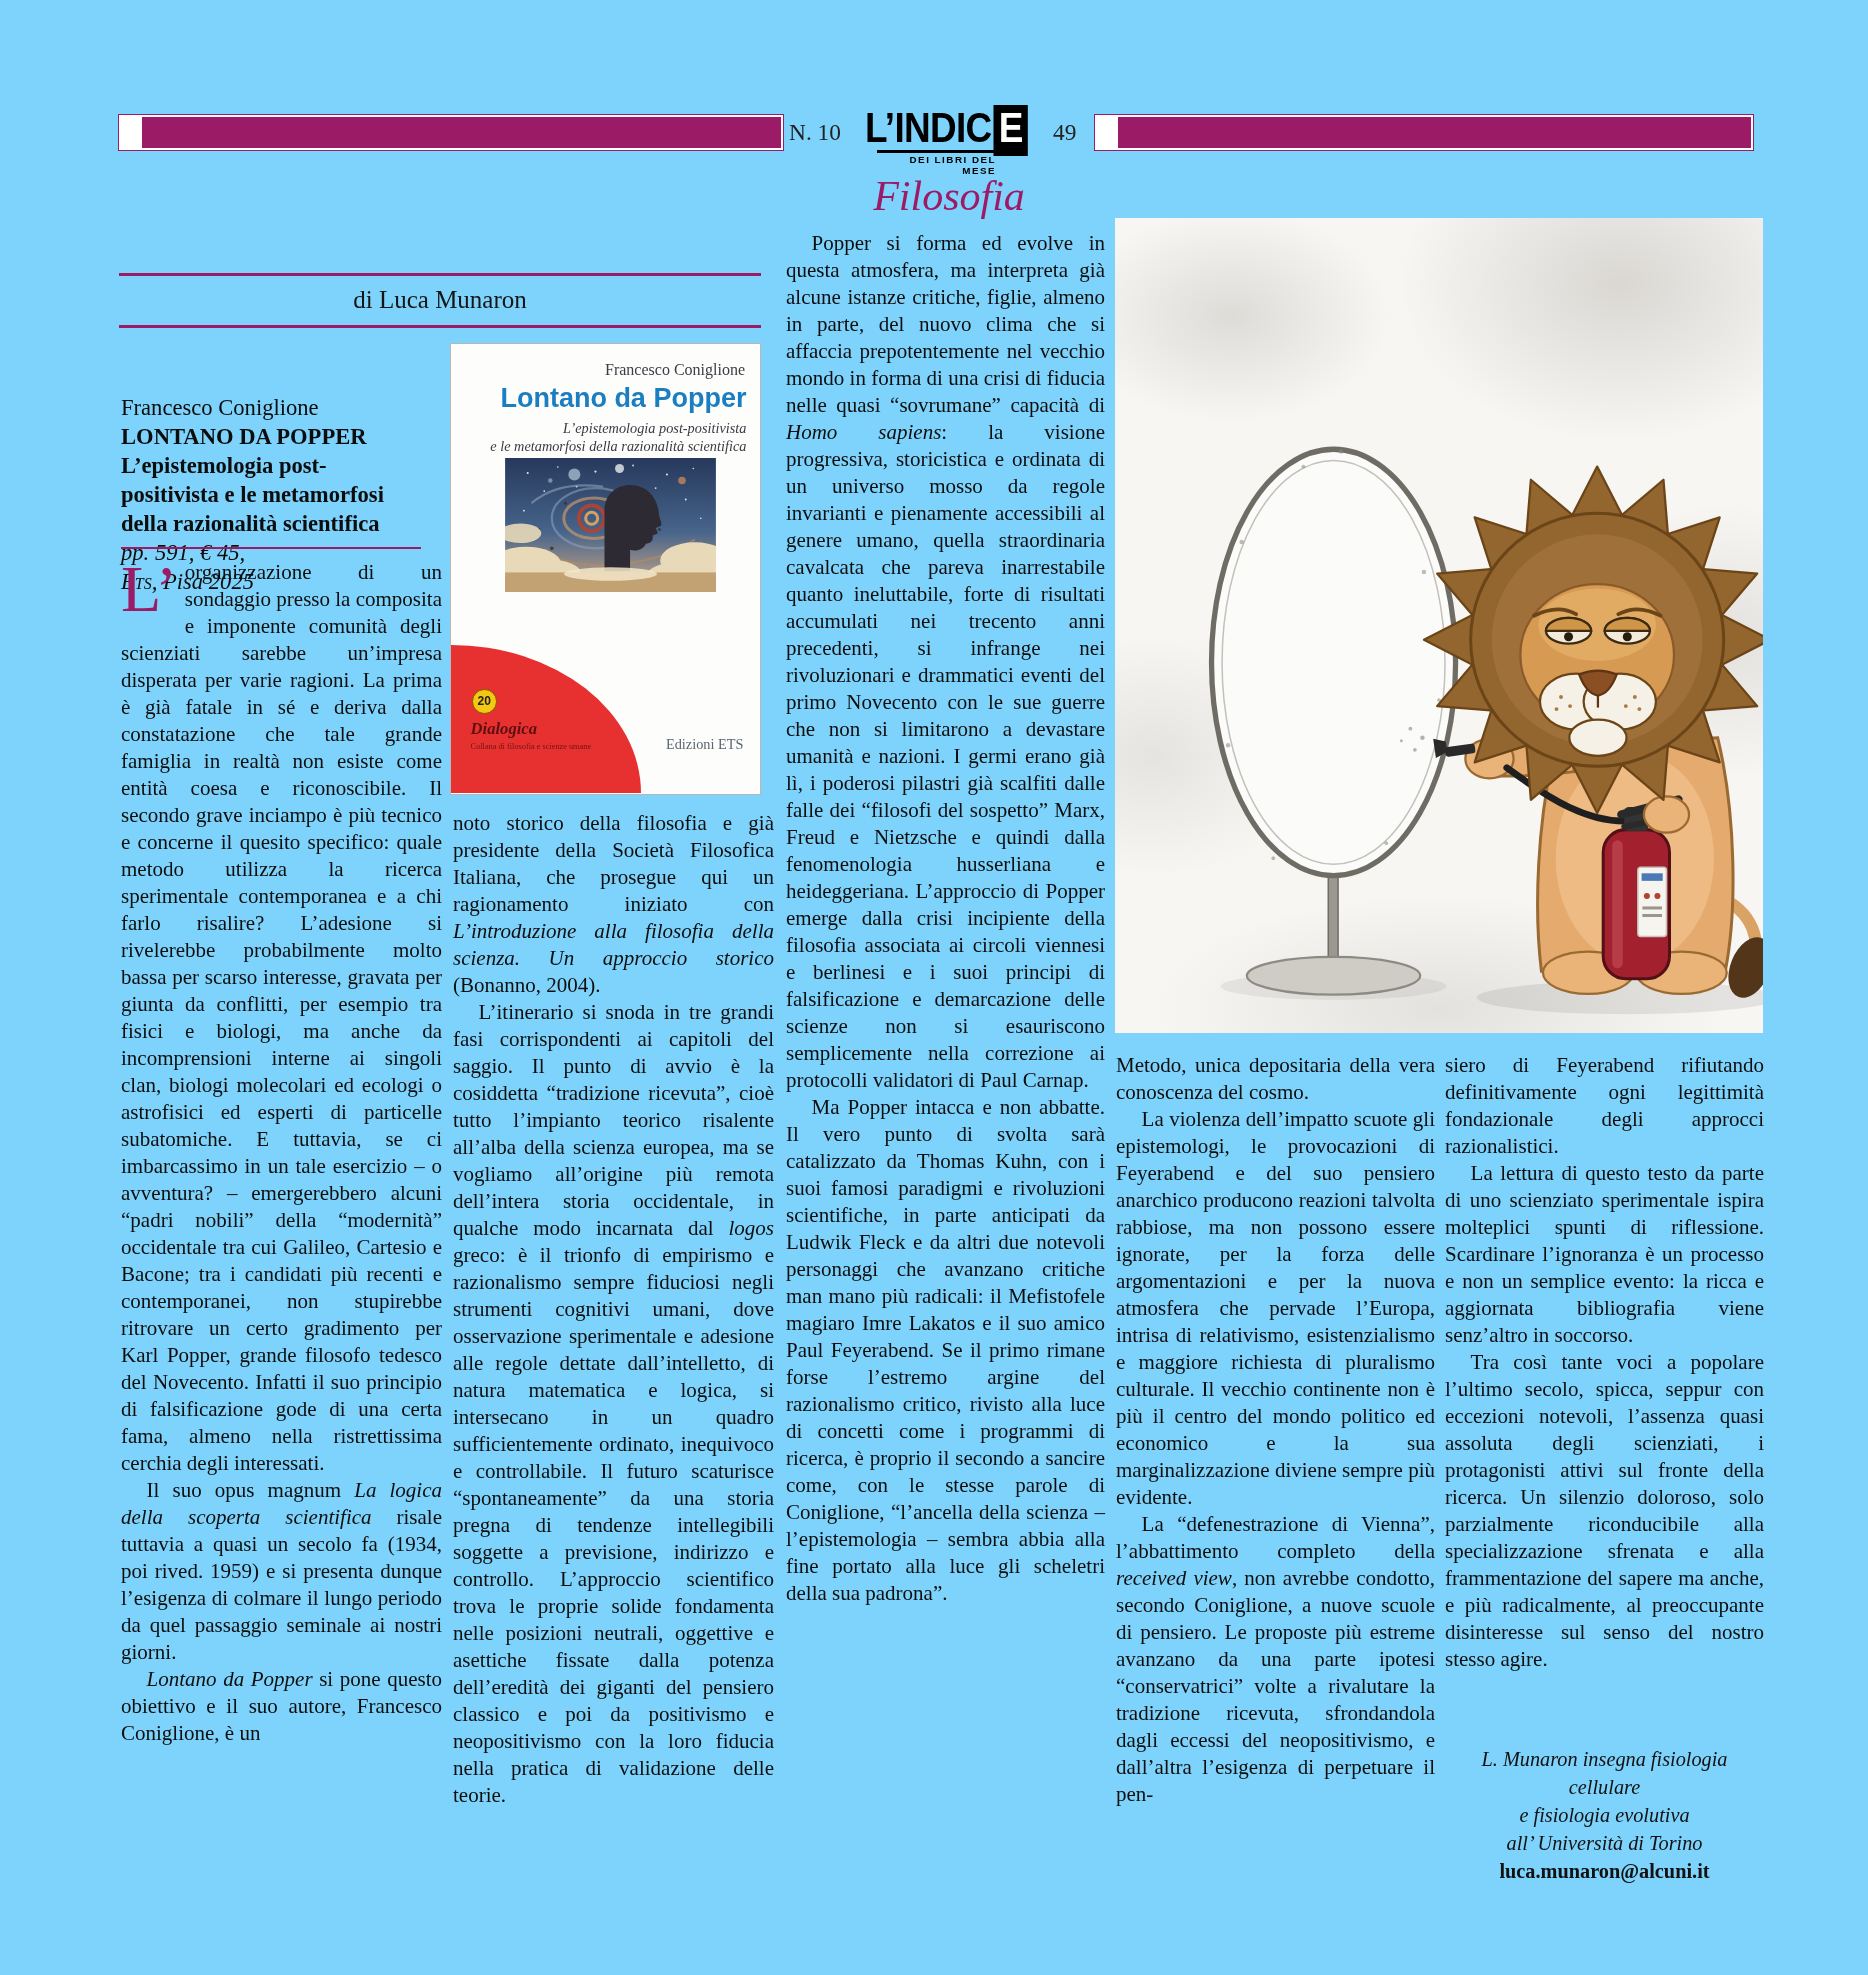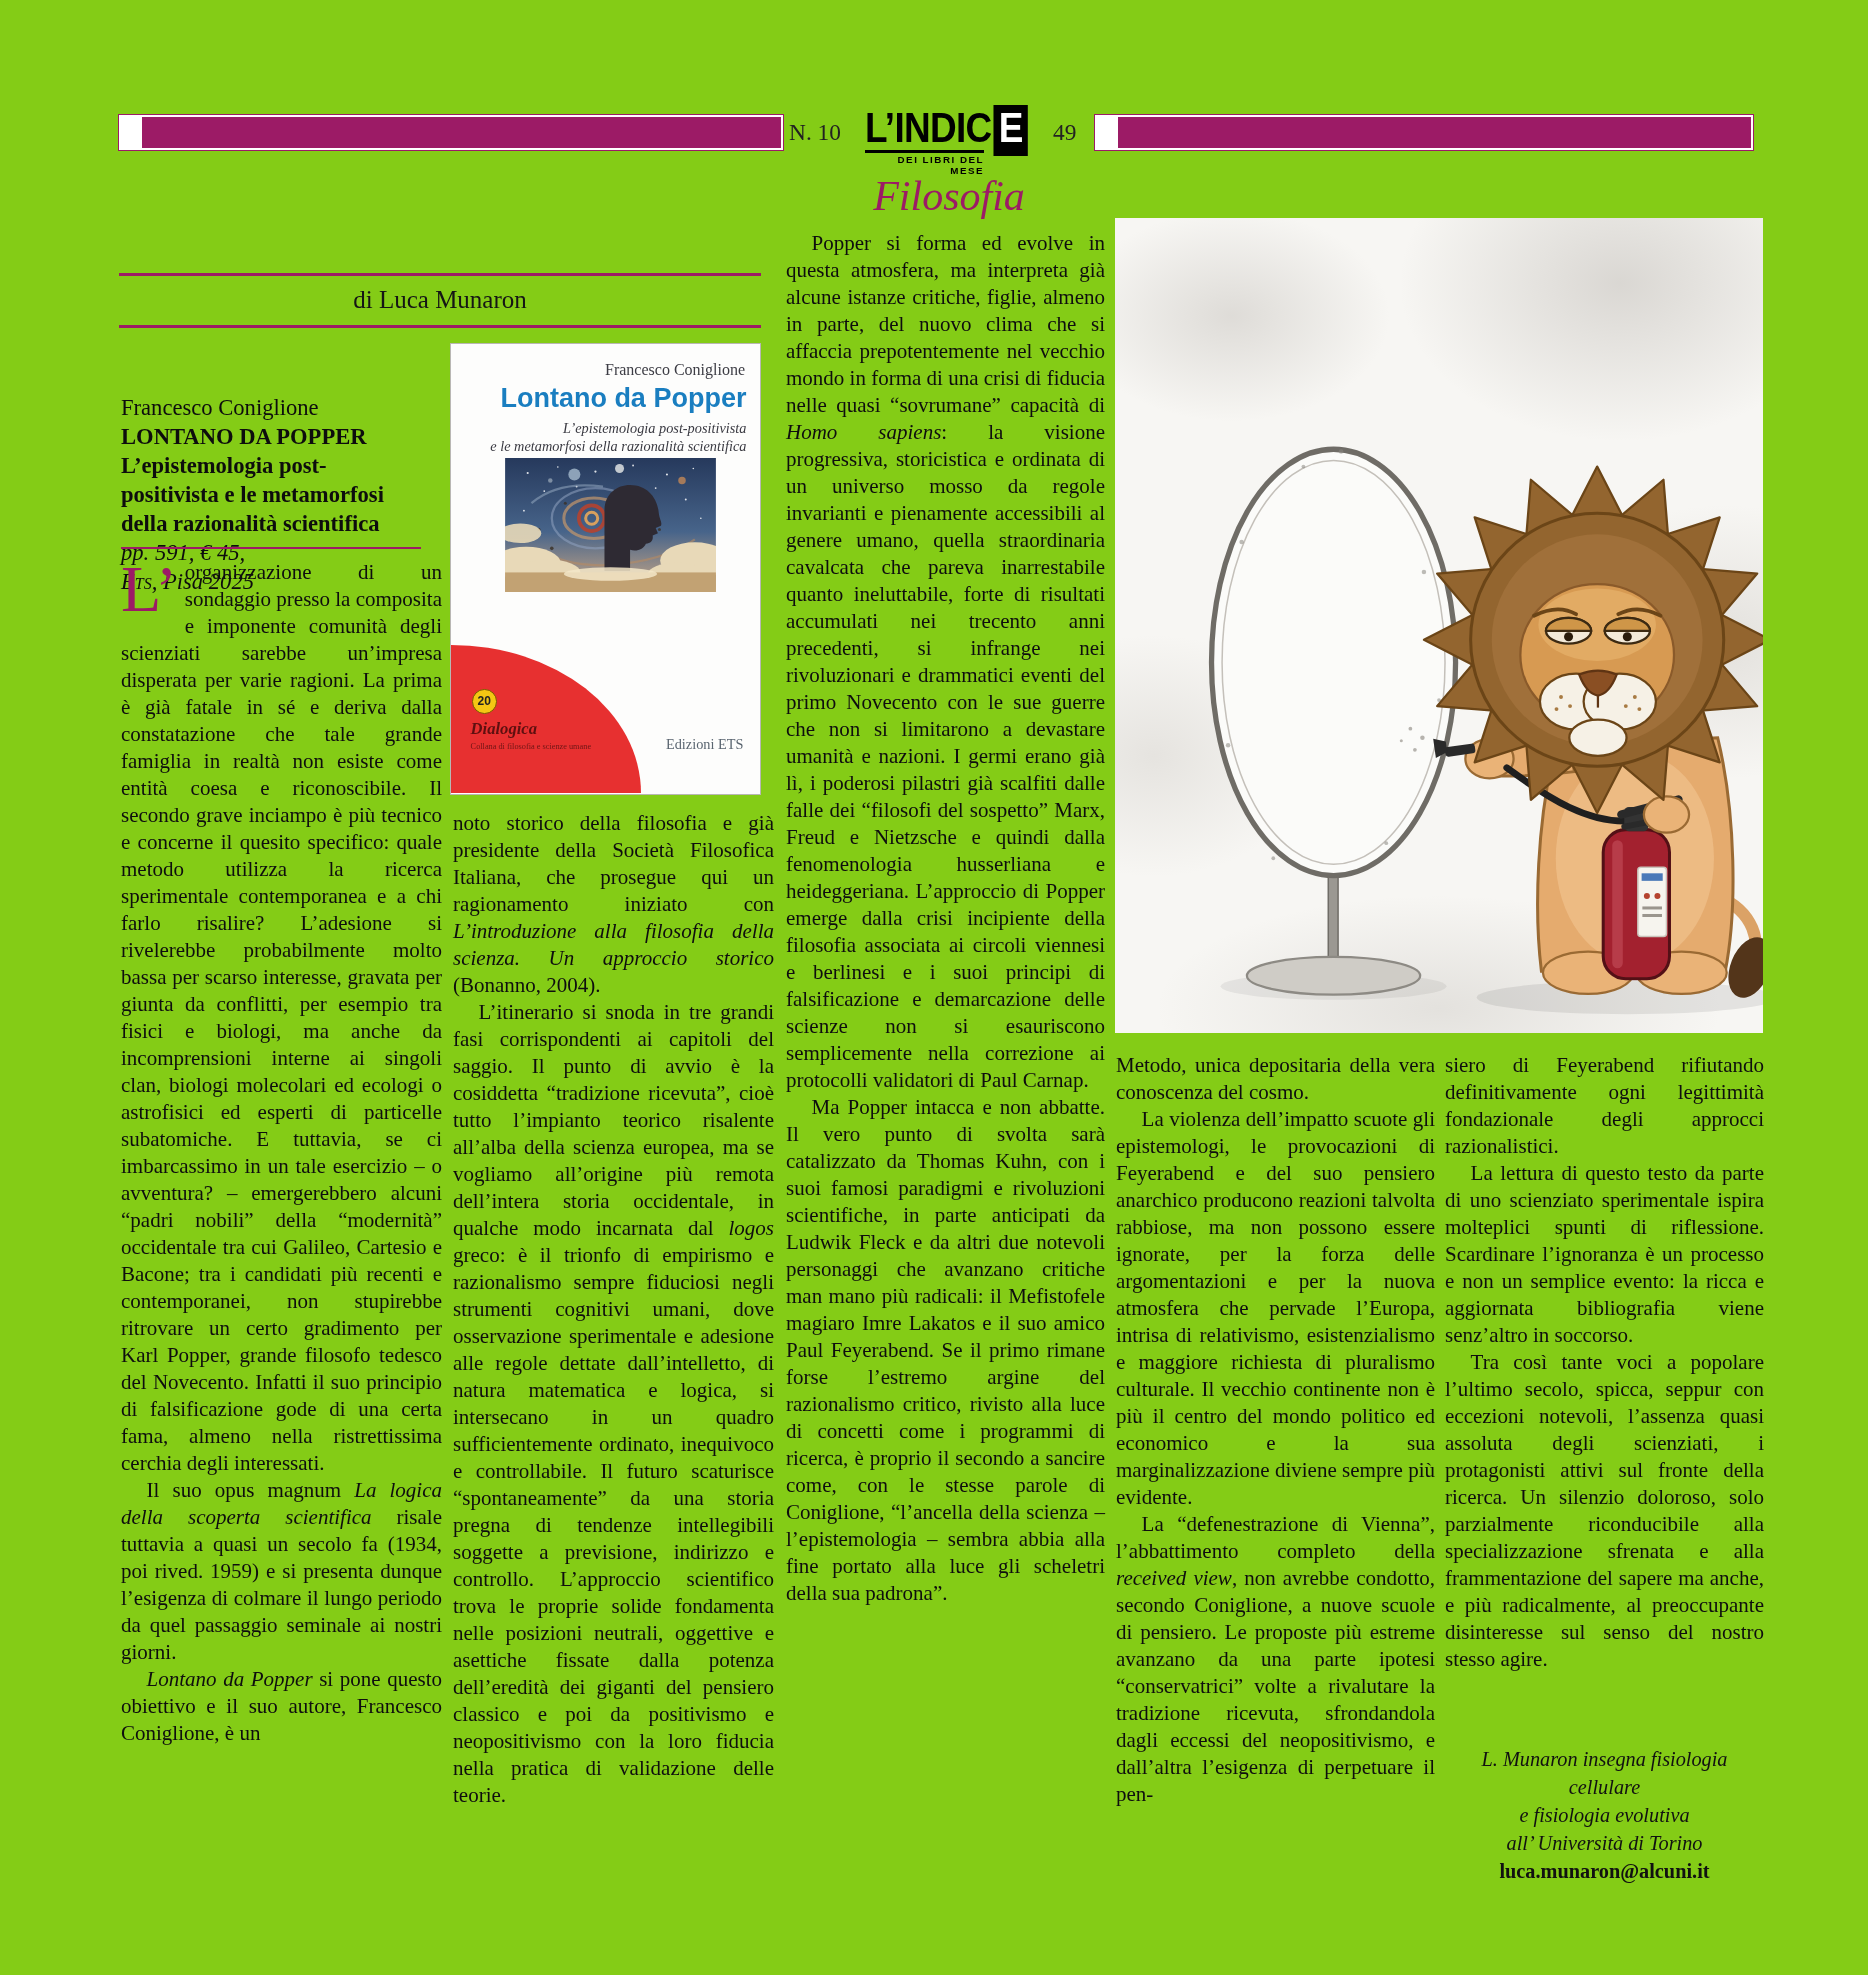--- a/index.html
+++ b/index.html
@@ -1,32 +1,32 @@
 <!DOCTYPE html>
 <html style="font-size:12px"><head>
 <meta charset="utf-8">
 <style>
   html,body{margin:0;padding:0;background:#ffffff;}
-  #page{position:relative;width:1868px;height:1975px;background:#84cc16;overflow:hidden;
+  #page{position:relative;width:1868px;height:1975px;background:#7dd3fc;overflow:hidden;
         font-family:"Liberation Serif", serif;color:#111;}
 
   
   .bar{position:absolute;height:35px;border:1.5px solid #9c1b66;background:#fff;}
   .bar .fill{position:absolute;top:2.3px;bottom:2.3px;left:22.6px;right:2.3px;background:#9c1b66;}
   #bar-left{left:118px;top:114px;width:664px;}
   #bar-right{left:1094px;top:114px;width:658px;}
   .issue-num{position:absolute;top:119px;font-size:23.4px;color:#222;}
   #issue-no{left:789px;}
   #page-no{left:1053px;}
   #logo{position:absolute;left:865px;top:105px;width:158px;text-align:right;}
   .logo-row{font-family:"Liberation Sans",sans-serif;font-weight:700;font-size:42px;line-height:42px;
             letter-spacing:-0.8px;transform:scaleX(.88);transform-origin:left;white-space:nowrap;color:#000;}
   .logo-e{display:inline-block;background:#000;color:#fff;padding:1.5px 6px 7.5px 6px;margin-left:2.3px;}
   .logo-tag{font-family:"Liberation Sans",sans-serif;font-weight:700;font-size:9.8px;letter-spacing:1.5px;
-            border-top:3.8px solid #000;width:119px;margin-top:-6px;padding-top:0.8px;color:#000;}
+            border-top:3.8px solid #000;width:119px;margin-left:12px;margin-top:-6px;padding-top:0.8px;color:#000;}
   #section-name{position:absolute;left:0;top:172px;width:1848px;text-align:center;
                 font-style:italic;font-size:42px;color:#9c1b66;font-family:"Liberation Serif",serif;padding-left:25px;}
 
   
   #article-title{position:absolute;left:119px;top:226px;width:642px;text-align:center;
                  font-weight:700;font-size:26px;line-height:30px;letter-spacing:-0.2px;color:#0d0d0d;}
   .rule{position:absolute;background:#9c1b66;height:3px;}
   #rule-1{left:119px;top:273px;width:642px;}
   #byline{position:absolute;left:119px;top:286px;width:642px;text-align:center;font-size:25px;color:#151515;}
   #rule-2{left:119px;top:325px;width:642px;}

